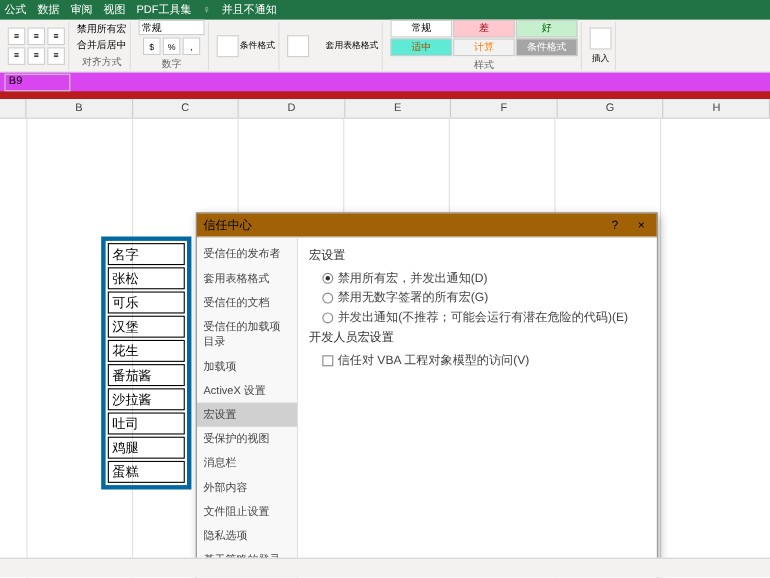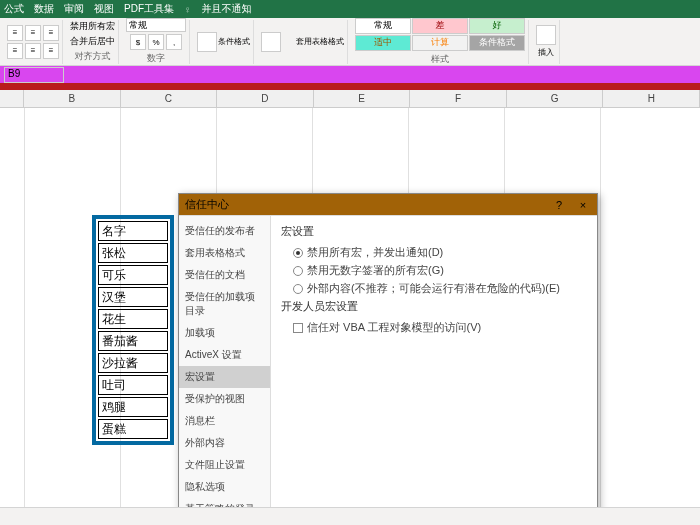--- a/index.html
+++ b/index.html
@@ -202,21 +202,21 @@
         <div class="radio-row">
             <div class="radio on"></div>
             <span>禁用所有宏，并发出通知(D)</span>
           </div>
         <div class="radio-row">
             <div class="radio"></div>
             <span>禁用无数字签署的所有宏(G)</span>
           </div>
         <div class="radio-row">
             <div class="radio"></div>
-            <span>外部内容(不推荐；可能会运行有潜在危险的代码)(E)</span>
+            <span>并发出通知(不推荐；可能会运行有潜在危险的代码)(E)</span>
           </div>
         <div class="section-h" style="">开发人员宏设置</div>
         <div class="radio-row">
             <div class="chk"></div>
             <span>信任对 VBA 工程对象模型的访问(V)</span>
           </div>
       </div>
     </div>
     <div class="dlg-foot">
       

